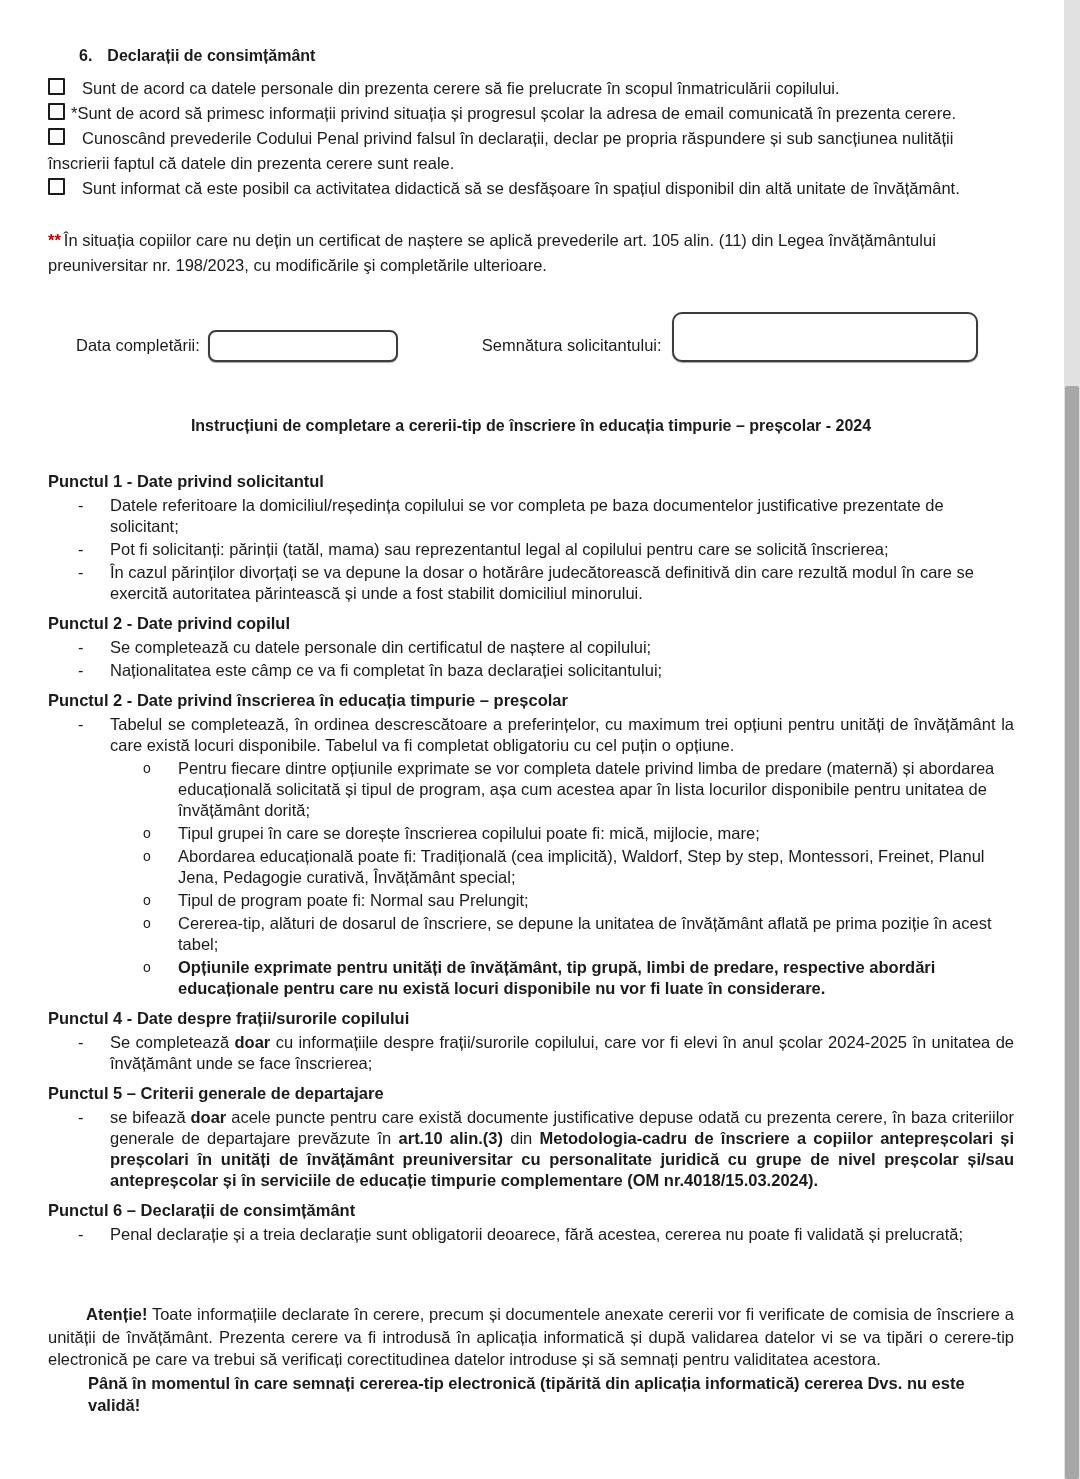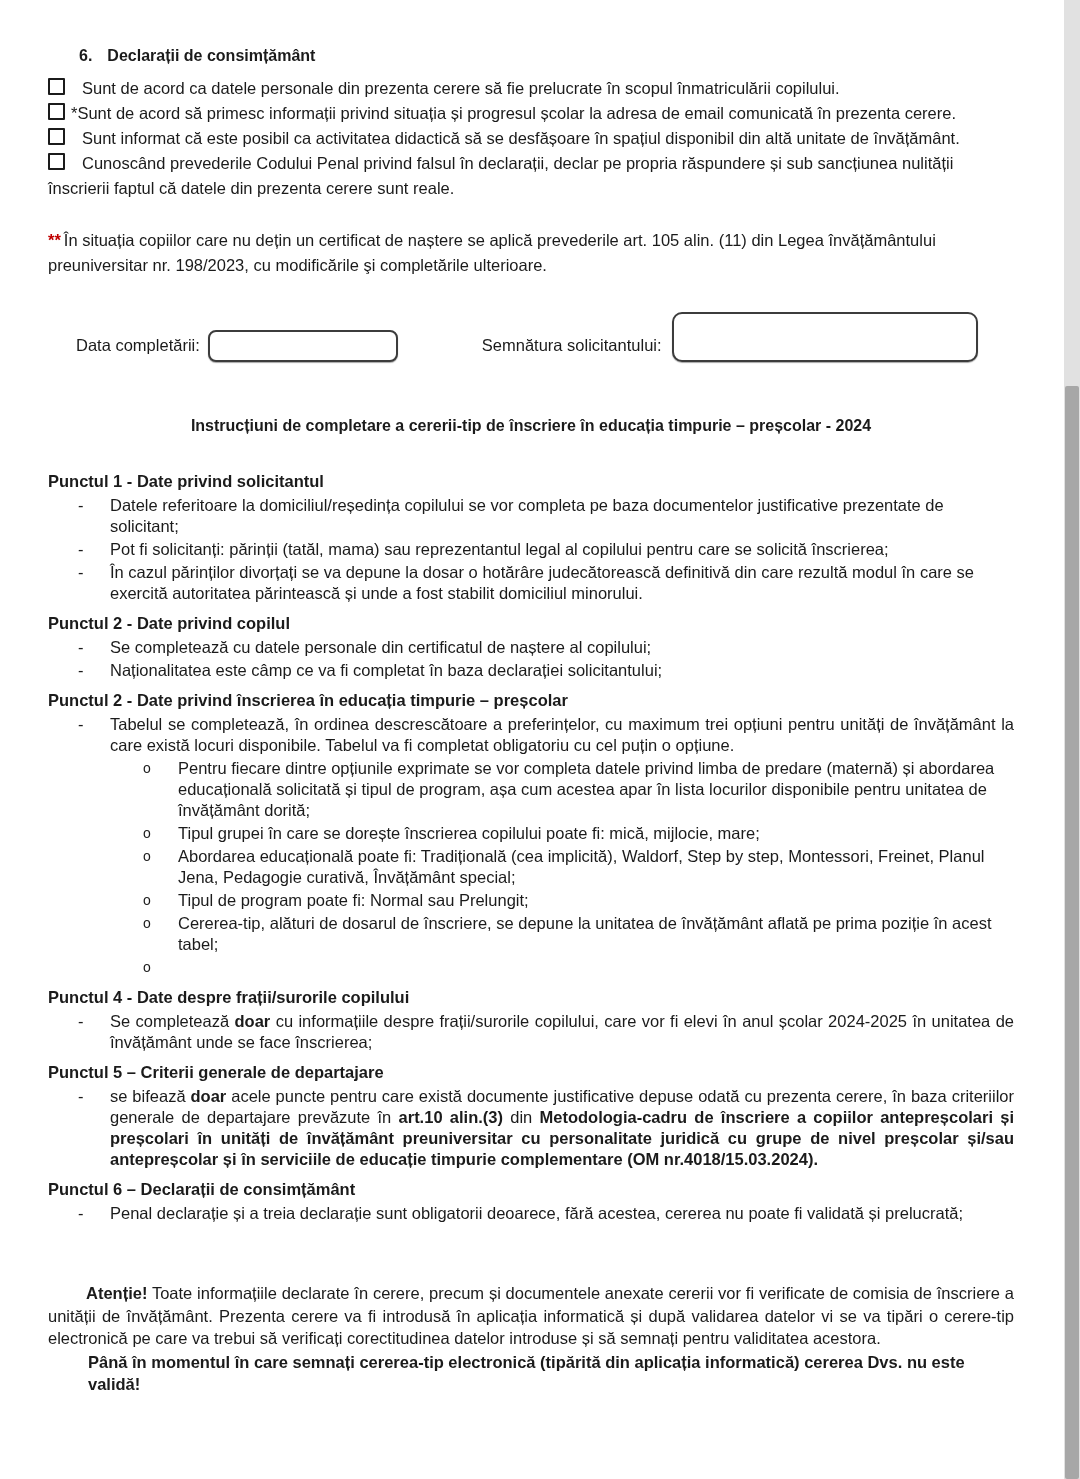--- a/index.html
+++ b/index.html
@@ -51,22 +51,22 @@
 <body>
 
 <div class="content">
 
   <div class="sec6-heading">
     <span class="num">6.</span><span>Declarații de consimțământ</span>
   </div>
 
   <p class="decl"><span class="cb"></span><span>Sunt de acord ca datele personale din prezenta cerere să fie prelucrate în scopul înmatriculării copilului.</span></p>
   <p class="decl tight"><span class="cb"></span><span>*Sunt de acord să primesc informații privind situația și progresul școlar la adresa de email comunicată în prezenta cerere.</span></p>
+  <p class="decl"><span class="cb"></span><span>Cunoscând prevederile Codului Penal privind falsul în declarații, declar pe propria răspundere și sub sancțiunea nulității înscrierii faptul că datele din prezenta cerere sunt reale.</span></p>
   <p class="decl"><span class="cb"></span><span>Sunt informat că este posibil ca activitatea didactică să se desfășoare în spațiul disponibil din altă unitate de învățământ.</span></p>
-  <p class="decl"><span class="cb"></span><span>Cunoscând prevederile Codului Penal privind falsul în declarații, declar pe propria răspundere și sub sancțiunea nulității înscrierii faptul că datele din prezenta cerere sunt reale.</span></p>
 
   <p class="note">
     <span class="stars" style="color:#c00000;">**</span><span>În situația copiilor care nu dețin un certificat de naștere se aplică prevederile art. 105 alin. (11) din Legea învățământului preuniversitar nr. 198/2023, cu modificările şi completările ulterioare.</span>
   </p>
 
   <div class="fields">
     <span class="flabel">Data completării:</span>
     <input class="box date-box" type="text" value="" style="">
     <span class="flabel sig-label">Semnătura solicitantului:</span>
     <input class="box sig-box" type="text" value="" style="">
@@ -123,20 +123,21 @@
     <div class="o-item">
         <span class="marker">o</span>
         <div class="txt">Tipul de program poate fi: Normal sau Prelungit;</div>
       </div>
     <div class="o-item">
         <span class="marker">o</span>
         <div class="txt">Cererea-tip, alături de dosarul de înscriere, se depune la unitatea de învățământ aflată pe prima poziție în acest tabel;</div>
       </div>
     <div class="o-item">
         <span class="marker">o</span>
+        <div class="txt b">Opțiunile exprimate pentru unități de învățământ, tip grupă, limbi de predare, respective abordări educaționale pentru care nu există locuri disponibile nu vor fi luate în considerare.</div>
       </div>
   </div>
 
   <div class="sec">
     <div class="sec-title">Punctul 4 - Date despre frații/surorile copilului</div>
     <div class="dash-item">
         <span class="marker">-</span>
       <div class="txt just"><span>Se completează </span><span class="b">doar</span><span> cu informațiile despre frații/surorile copilului, care vor fi elevi în anul școlar 2024-2025 în unitatea de învățământ unde se face înscrierea;</span></div>
     </div>
   </div>

